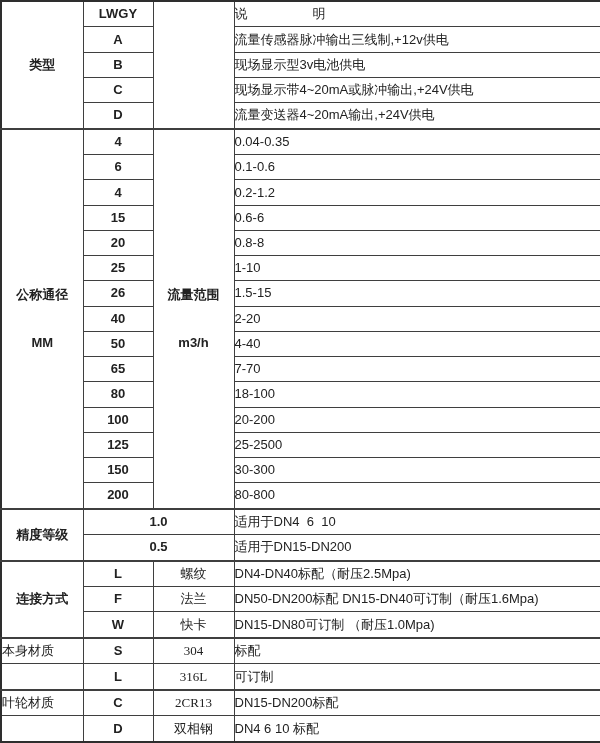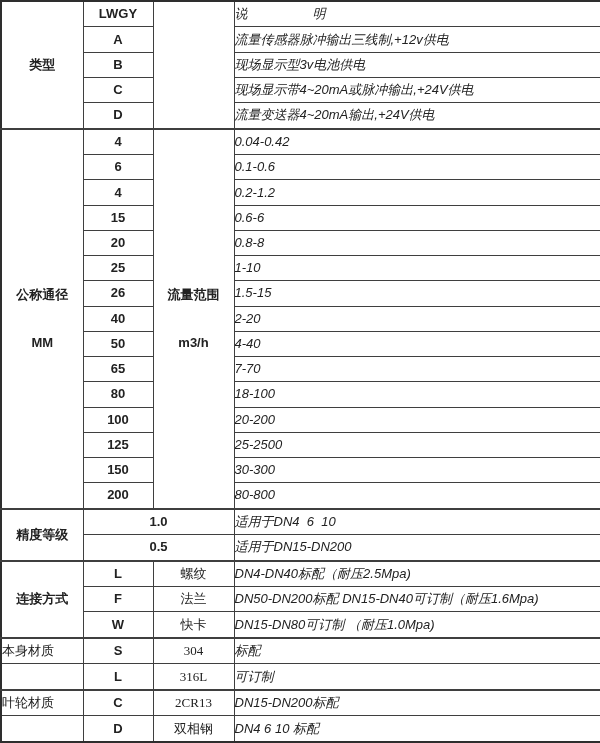--- a/index.html
+++ b/index.html
@@ -20,21 +20,21 @@
     white-space: pre;
     overflow: hidden;
     vertical-align: middle;
     background: #ffffff;
   }
   
   table.spec { border: 2px solid #2e2e2e; }
   
   tr.sec > td { border-top-width: 2px; }
   td.c { text-align: center; font-weight: bold; }
-  td.l { text-align: left; padding-left: 5px; font-style: italic; }
+  td.l { text-align: left; padding-left: 5px; }
   td.l3 { text-align: center; padding-left: 4px; font-family: Liberation Serif, serif; }
   td.lbl { text-align: left; padding-left: 4px; margin-top: 12px; }
 </style>
 </head>
 <body>
 
 <table class="spec">
   <colgroup>
     <col style="width:82px">
       <col style="width:70px">
@@ -69,21 +69,21 @@
   <tr class="sec">
     <td class="c" rowspan="15">
       <div>公称通径</div>
       <div>MM</div>
     </td>
     <td class="c">4</td>
     <td class="c" rowspan="15">
       <div>流量范围</div>
       <div>m3/h</div>
     </td>
-    <td class="l">0.04-0.42</td>
+    <td class="l">0.04-0.35</td>
   </tr>
   <tr>
         <td class="c">6</td>
         <td class="l">0.1-0.6</td>
       </tr>
   <tr>
         <td class="c">4</td>
         <td class="l">0.2-1.2</td>
       </tr>
   <tr>

